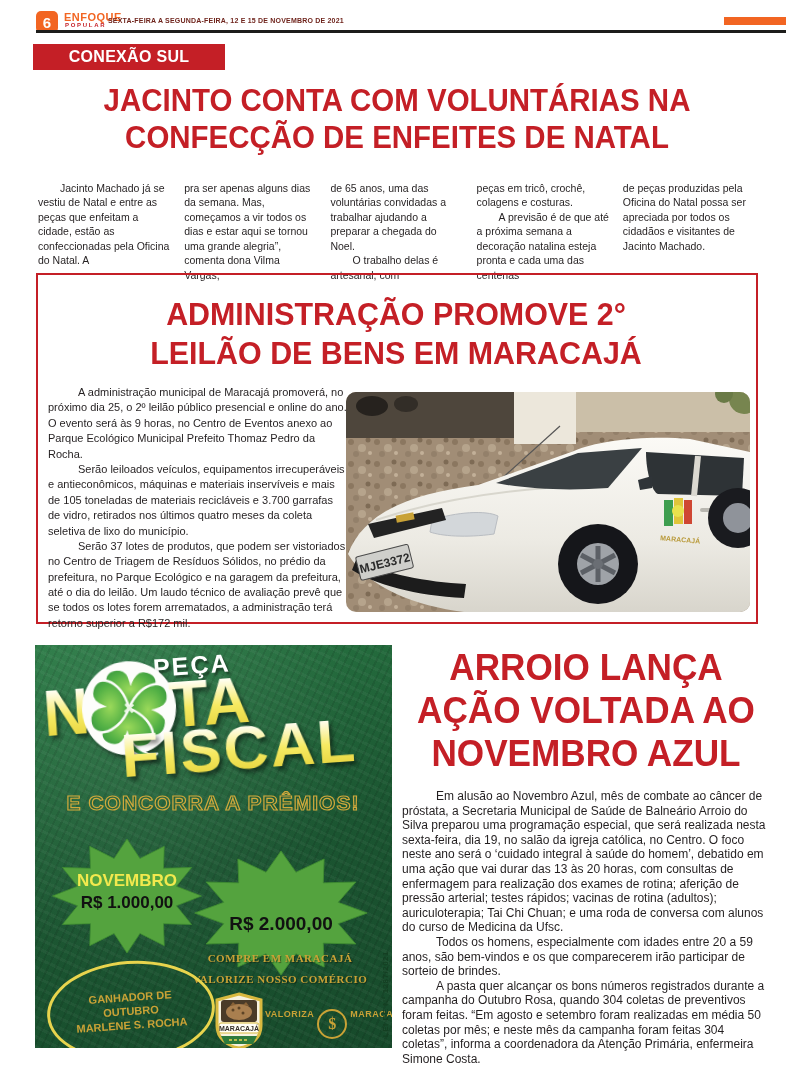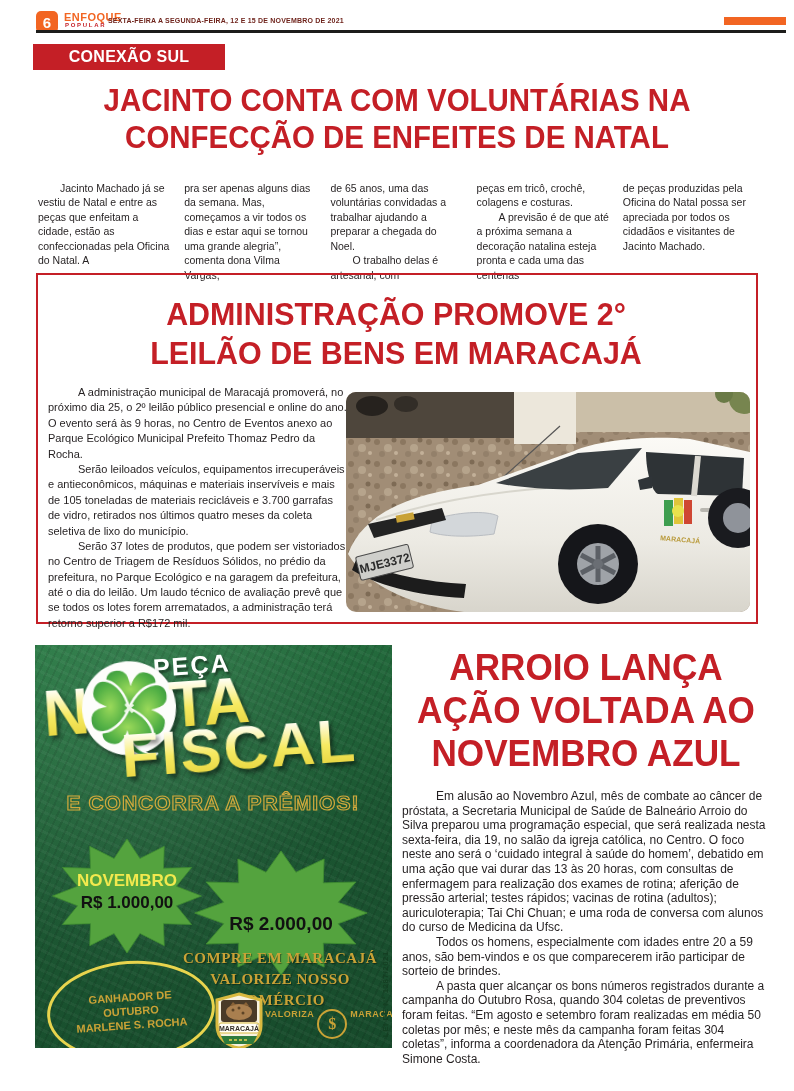--- a/index.html
+++ b/index.html
@@ -59,21 +59,21 @@
   .star{}
   #star1{left:16px;top:194px;width:152px;height:114px;}
   #star2{left:158px;top:206px;width:176px;height:124px;}
   .star svg{position:absolute;left:0;top:0;width:100%;height:100%;}
   .star .stx{position:absolute;left:0;width:100%;text-align:center;font-weight:bold;}
   #star1 .month{top:32px;font-size:17px;color:#f2e94e;}
   #star1 .amount{top:54px;font-size:17px;color:#111;}
   #star2 .month{top:36px;font-size:19px;color:#f2e94e;}
   #star2 .amount{top:62px;font-size:19px;color:#111;}
   #ad-cta{left:136px;top:303px;width:218px;text-align:center;color:#c9a236;font-weight:bold;
-          font-family:"Liberation Serif",serif;font-size:15px;line-height:21px;letter-spacing:.5px;
+          font-family:"Liberation Serif",serif;font-size:11px;line-height:21px;letter-spacing:.5px;
           text-shadow:1px 1px 1px rgba(0,0,0,.4);}
   #winner{left:12px;top:316px;width:162px;height:94px;border:3px solid #e8d44d;border-radius:50%;
           transform:rotate(-4deg);display:flex;flex-direction:column;align-items:center;justify-content:center;}
   #winner div{font-size:11px;font-weight:bold;color:#c9a236;line-height:14px;text-align:center;}
   #crest{left:178px;top:347px;width:52px;height:58px;}
   #seal{left:230px;top:364px;display:flex;align-items:flex-start;gap:3px;}
   #seal .stext{font-size:9px;font-weight:bold;color:#c9a236;letter-spacing:.5px;}
   #seal-circle{width:26px;height:26px;border:2.5px solid #c9a236;border-radius:50%;display:flex;
                align-items:center;justify-content:center;color:#c9a236;font-weight:bold;font-size:16px;
                font-family:"Liberation Serif",serif;}

